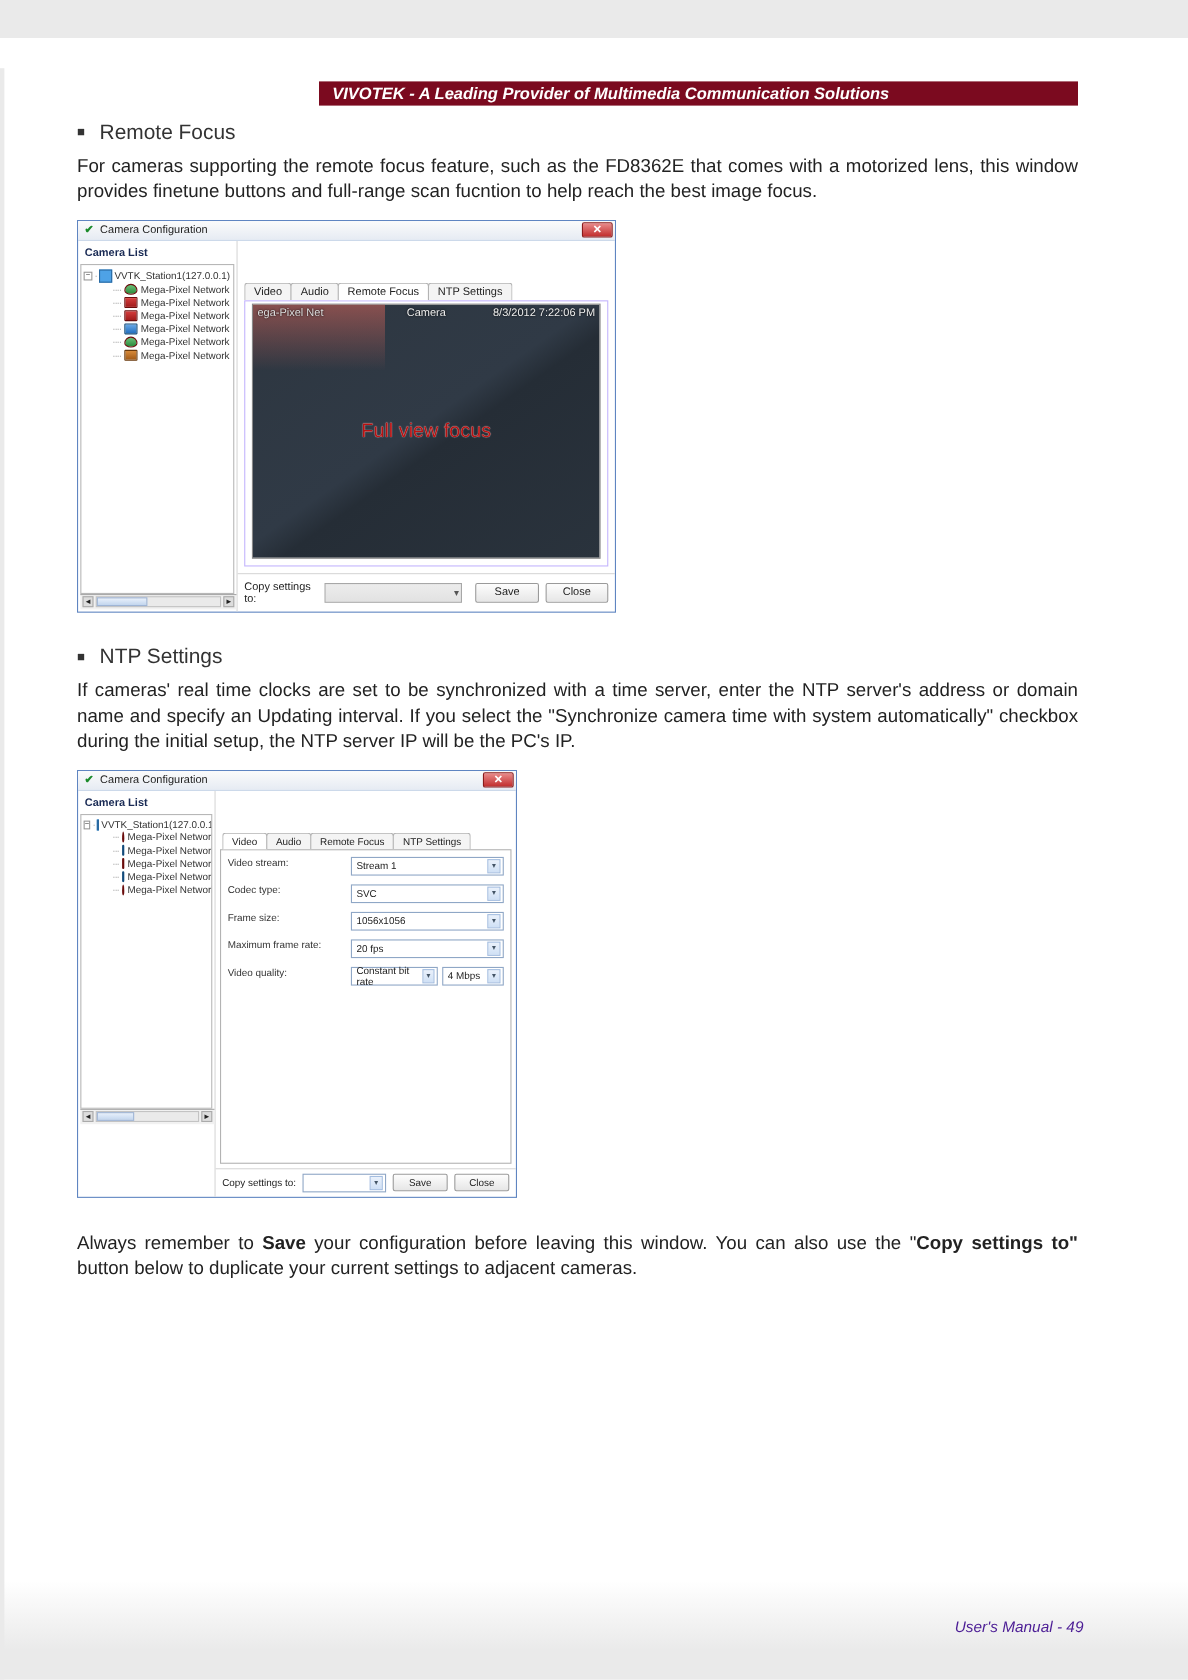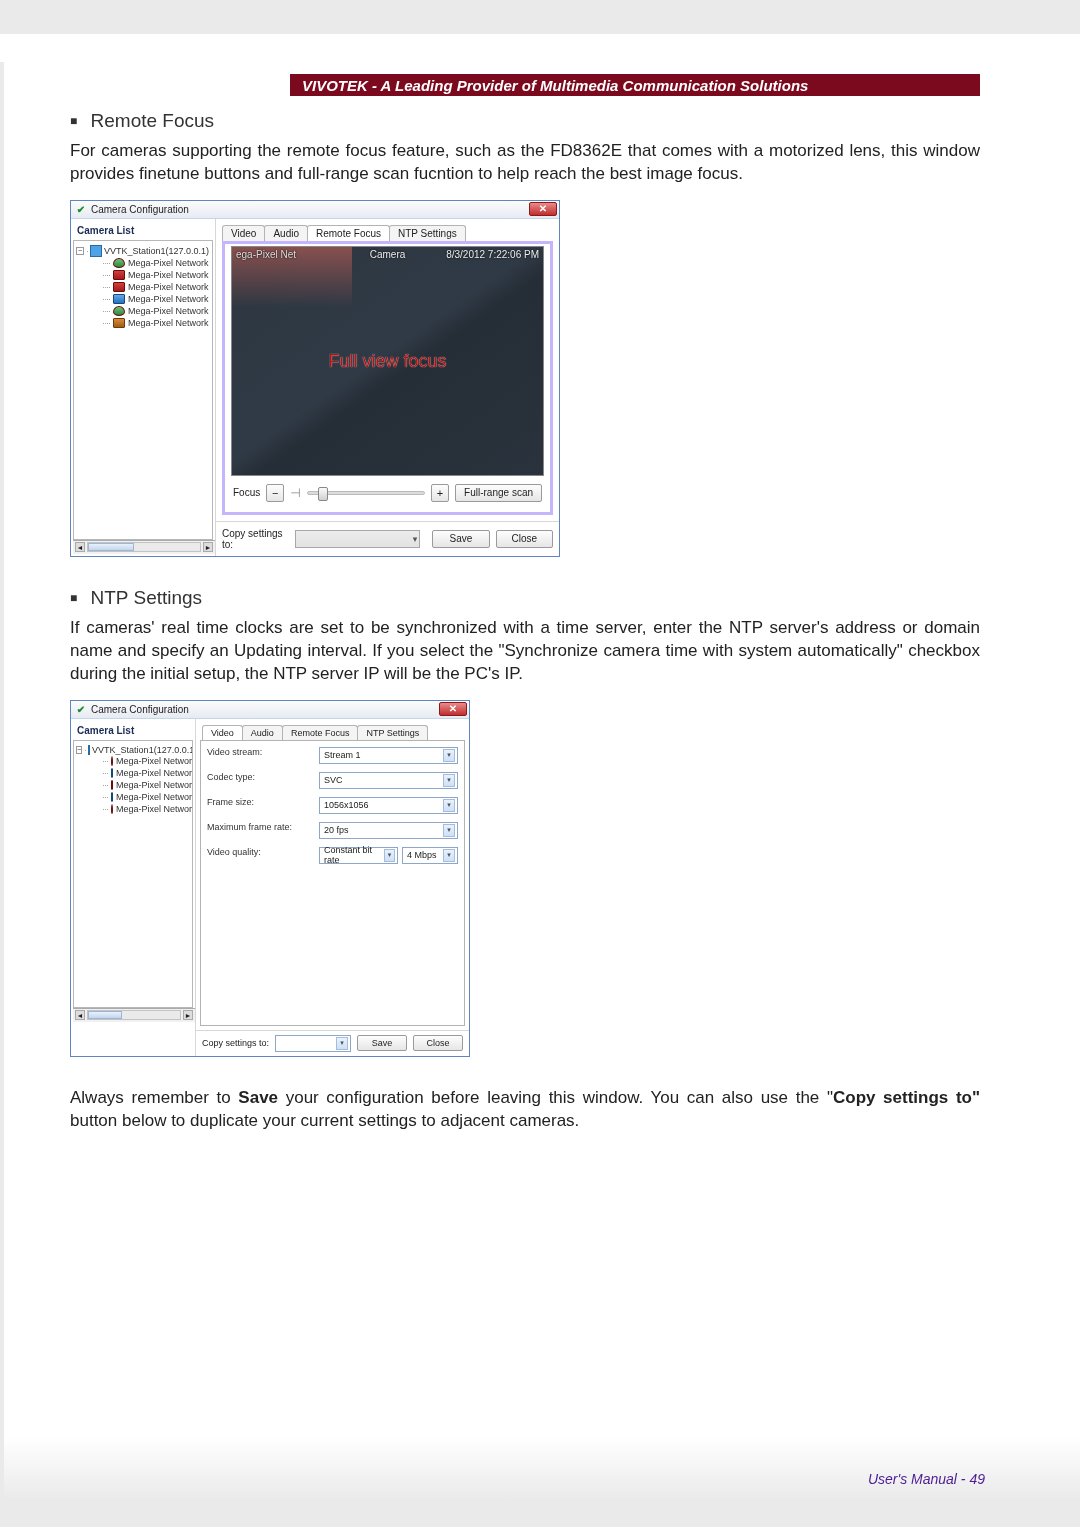--- a/index.html
+++ b/index.html
@@ -149,36 +149,37 @@
     }
     .scroll-arrow { width: 10px; height:10px; background:#ddd; border:1px solid #aaa; font-size:7px; display:inline-flex; align-items:center; justify-content:center;}
     .scroll-track { flex: 1; height: 10px; margin: 0 2px; background: #eaeaea; border:1px solid #c3c3c3; position: relative; }
     .scroll-thumb { position:absolute; left:0; top:0; height:8px; width:46px; background: linear-gradient(#e8f0fb,#c3d6ee); border:1px solid #9fb5d6;}
 
     .right-pane { flex: 1; display: flex; flex-direction: column;}
     .tabs {
       display: flex; gap: 0;
       padding: 6px 6px 0 6px;
       font-size: 10px;
+      margin-top: 32px;
     }
     .tab {
       border: 1px solid #b3b3b3;
       border-bottom: none;
       padding: 2px 8px;
       background: #f4f4f4;
       border-radius: 3px 3px 0 0;
       margin-right: -1px;
     }
     .tab.active {
       background: #fff;
       position: relative;
       z-index: 2;
     }
     .tab-body {
-      border: 3px solid #c4b5fd;
+      border: 1px solid #c4b5fd;
       margin: 0 6px 6px 6px;
       flex: 1;
       background: #fff;
       padding: 2px 6px 6px 6px;
       display: flex; flex-direction: column;
     }
     .preview {
       flex: 1;
       background: linear-gradient(145deg,#2d3640 0%, #303a46 48%, #252d36 55%, #2a333d 100%);
       position: relative;
@@ -381,30 +382,20 @@
             <div class="tab">NTP Settings</div>
           </div>
           <div class="tab-body">
             <div class="preview">
               <div class="preview-top-grad"></div>
               <span class="ov-left">ega-Pixel Net</span>
               <span class="ov-center">Camera</span>
               <span class="ov-right">8/3/2012 7:22:06 PM</span>
               <span class="fvf">Full view focus</span>
             </div>
-            <div class="focus-row">
-              <span>Focus</span>
-              <span class="btn-sm">−</span>
-              <span style="color:#888;font-size:12px;">⊣</span>
-              <div class="slider-track">
-                  <div class="slider-thumb"></div>
-                </div>
-              <span class="btn-sm">+</span>
-              <span class="btn-wide">Full-range scan</span>
-            </div>
           </div>
           <div class="win-footer">
             <span>Copy settings to:</span>
             <div class="combo">
                 <span class="caret">▾</span>
               </div>
             <span style="flex:1"></span>
             <span class="btn-wide" style="width:62px;">Save</span>
             <span class="btn-wide" style="width:62px;">Close</span>
           </div>

